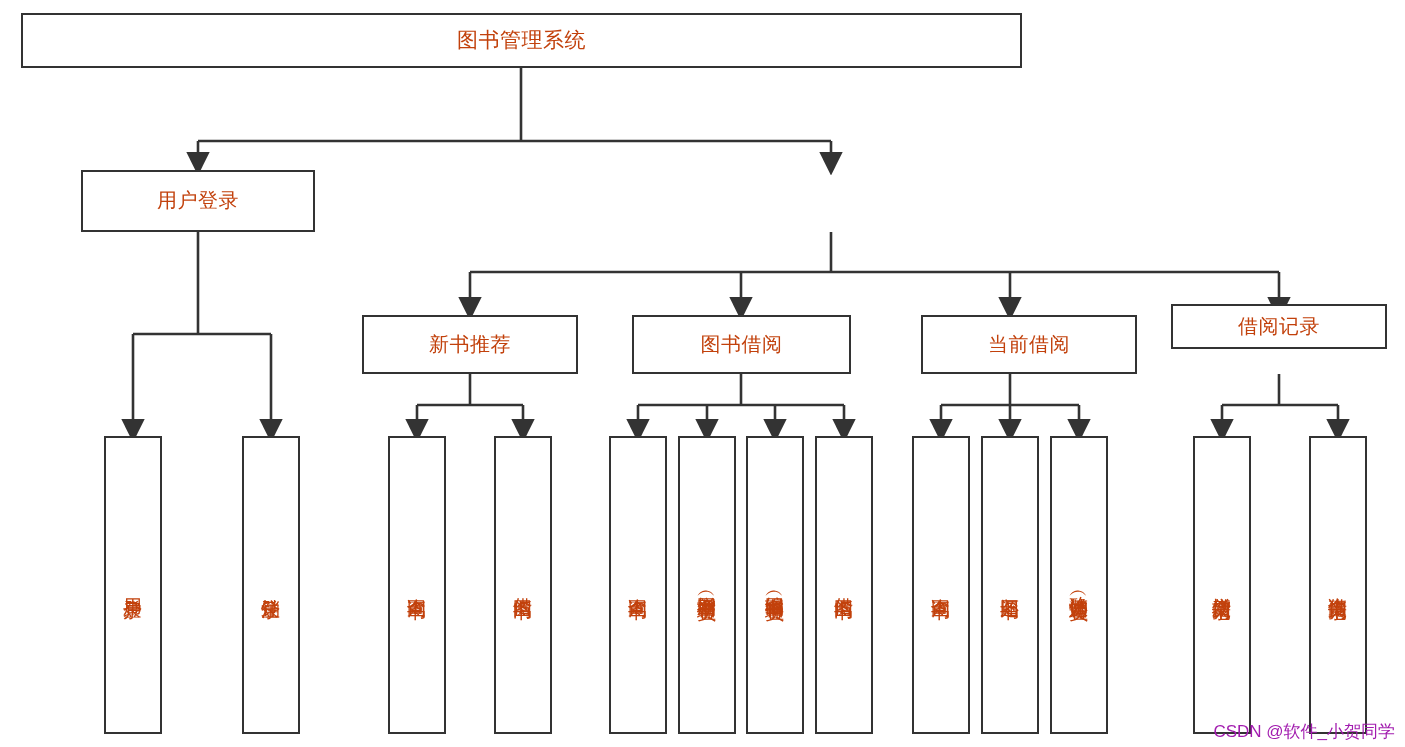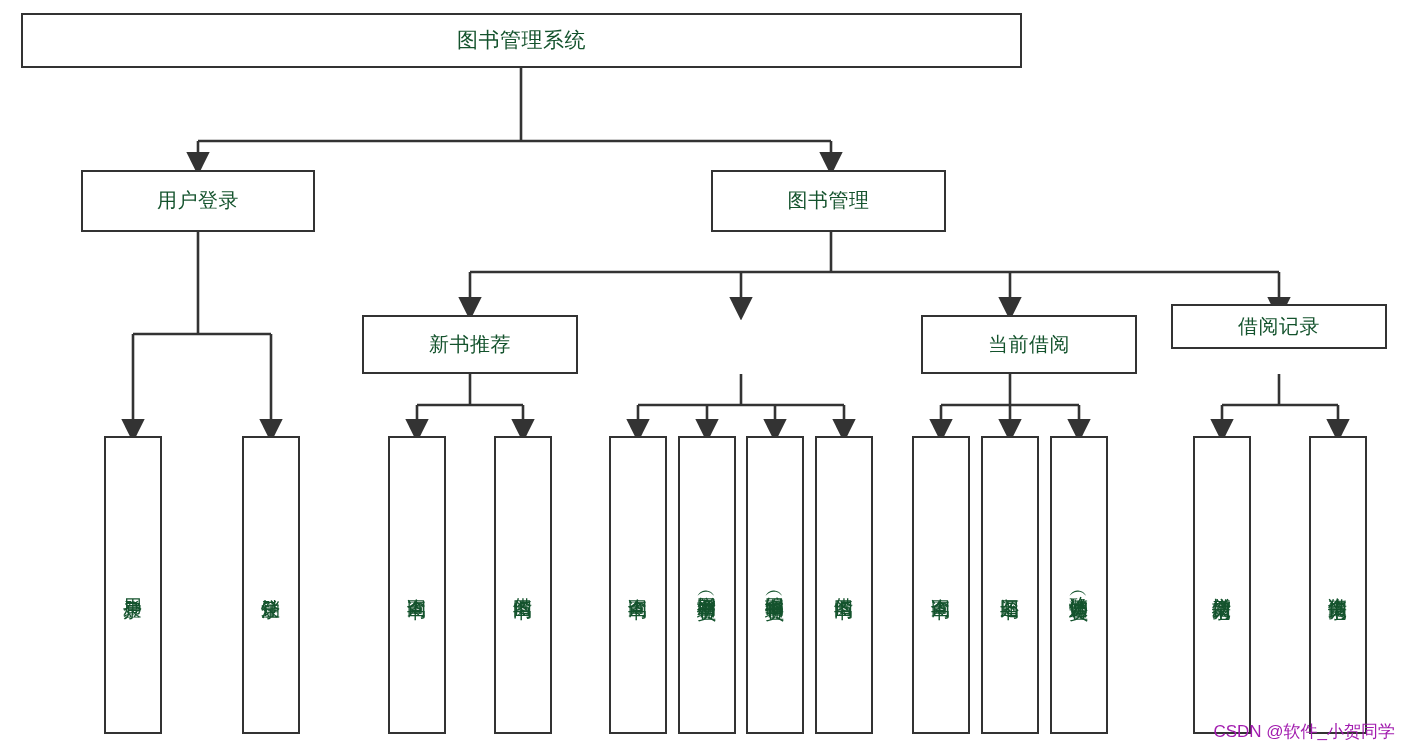--- a/index.html
+++ b/index.html
@@ -29,21 +29,21 @@
     position: absolute;
     box-sizing: border-box;
     background: #ffffff;
     border: 2px solid #333333;
     display: flex;
     align-items: center;
     justify-content: center;
     z-index: 2;
   }
   .node-label {
-    color: #14532d;
+    color: #c2410c;
     font-size: 20px;
     line-height: 1.18;
     letter-spacing: 0.5px;
     white-space: nowrap;
     text-align: center;
   }
   .node-box.vertical .node-label {
     writing-mode: vertical-rl;
     text-orientation: upright;
     font-size: 19px;
@@ -116,26 +116,26 @@
     </g>
   </svg>
 
   <div class="node-box root" style="left:21px; top:13px; width:1001px; height:55px;">
     <span class="node-label">图书管理系统</span>
   </div>
 
   <div class="node-box" style="left:81px; top:170px; width:234px; height:62px;">
     <span class="node-label">用户登录</span>
   </div>
-  <div class="node-box" style="left:711px; top:170px; width:235px; height:62px;">
-    <span class="node-label">图书管理</span>
-  </div>
 
   <div class="node-box" style="left:362px; top:315px; width:216px; height:59px;justify-content:center;">
     <span class="node-label">新书推荐</span>
+  </div>
+  <div class="node-box" style="left:632px; top:315px; width:219px; height:59px;">
+    <span class="node-label">图书借阅</span>
   </div>
   <div class="node-box" style="left:902px; top:315px; width:216px; height:59px;margin-left:19px;">
     <span class="node-label">当前借阅</span>
   </div>
   <div class="node-box" style="left:1171px; top:304px; width:216px; height:45px;">
     <span class="node-label">借阅记录</span>
   </div>
 
   <div class="node-box vertical" style="left:104px; top:436px; width:58px; height:298px;">
     <span class="node-label">用户登录</span>

